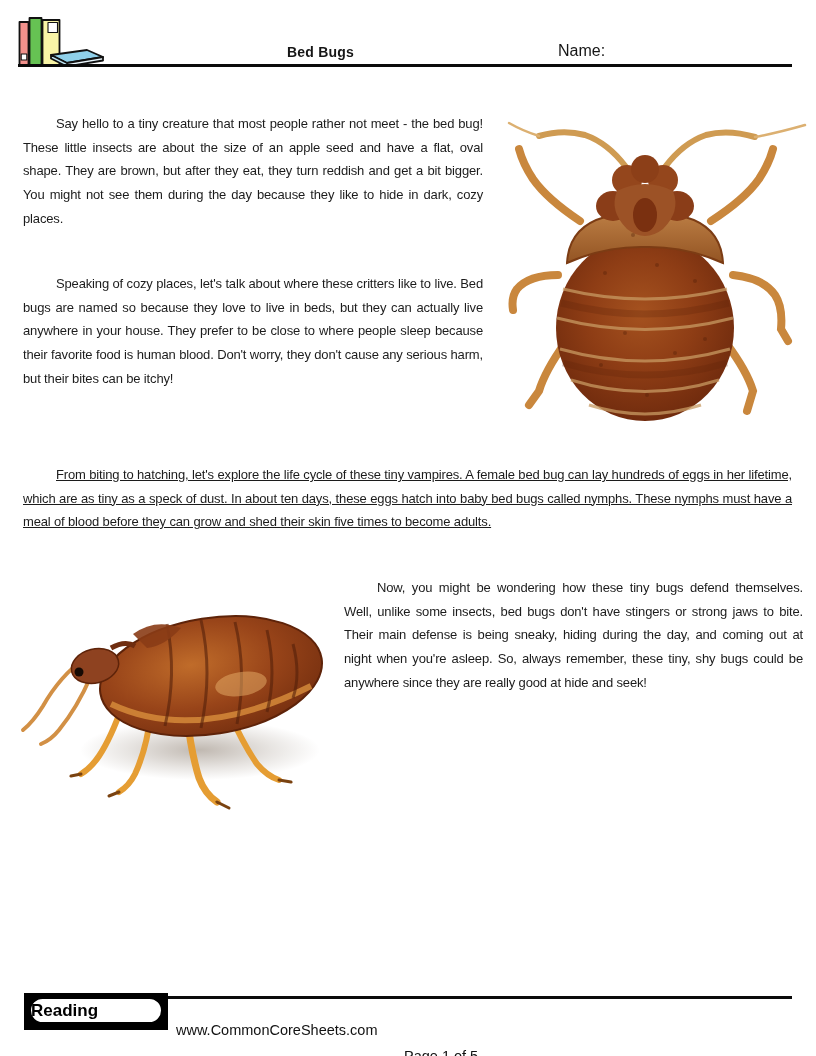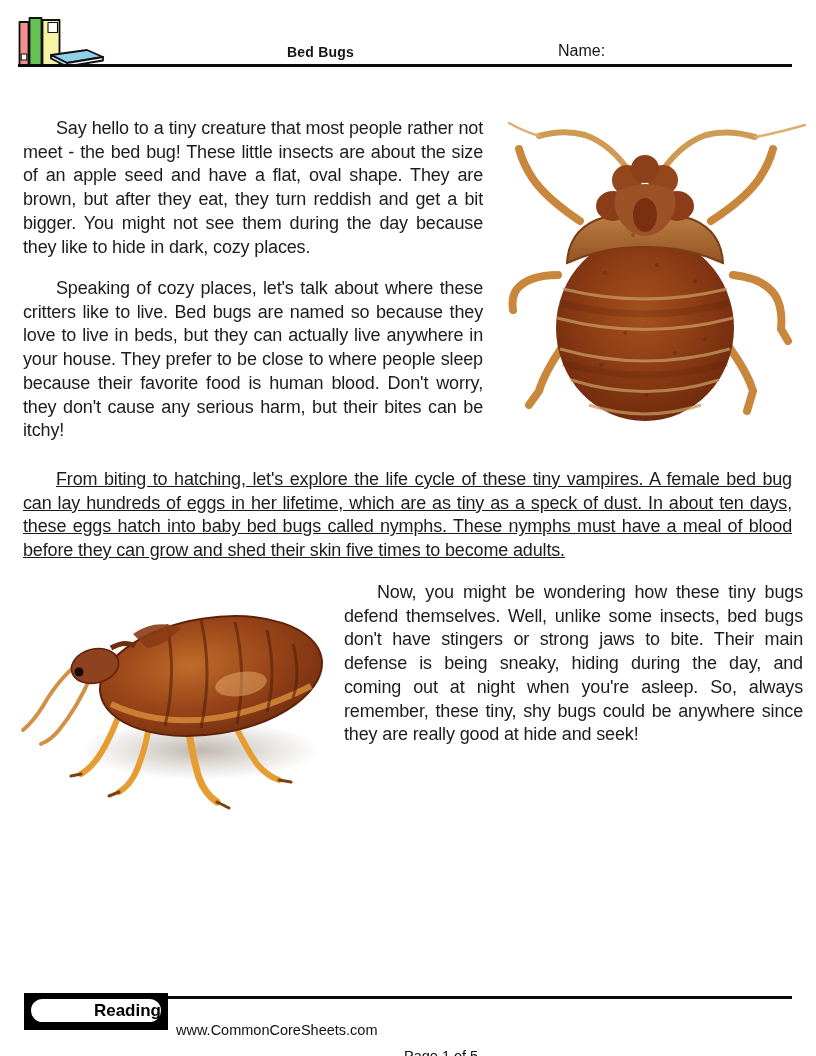--- a/index.html
+++ b/index.html
@@ -7,36 +7,36 @@
     position:relative;width:816px;height:1056px;background:#fff;overflow:hidden;
     font-family:"Liberation Sans",sans-serif;color:#161616;
   }
   
   .logo{position:absolute;left:17px;top:15px;width:90px;height:52px;}
   .page-title{position:absolute;left:287px;top:44px;font-size:14px;font-weight:600;letter-spacing:.2px;}
   .name-label{position:absolute;left:558px;top:42px;font-size:16px;}
   .header-rule{position:absolute;left:18px;top:64px;width:774px;height:3px;background:#0a0a0a;}
   
   .para{
-    position:absolute;font-size:18px;line-height:23.7px;text-align:justify;
+    position:absolute;font-size:13px;line-height:23.7px;text-align:justify;
     text-indent:33px;color:#1c1c1c;letter-spacing:-0.15px;
   }
   .p1{left:23px;top:99px;width:460px;}
   .p2{left:23px;top:259px;width:460px;}
   .p3{left:23px;top:450px;width:769px;text-decoration:underline;}
   .p4{left:344px;top:563px;width:459px;}
   
   .bug-top{position:absolute;left:505px;top:103px;width:305px;height:335px;}
   .bug-side{position:absolute;left:15px;top:588px;width:318px;height:232px;}
   
   .footer-line{position:absolute;left:167px;top:996px;width:625px;height:3px;background:#0a0a0a;}
   .footer-badge{position:absolute;left:24px;top:993px;width:144px;height:37px;background:#000;}
   .badge-pill{
     position:absolute;left:5px;top:4px;right:5px;bottom:6px;background:#fff;
-    border:2px solid #000;border-radius:999px;display:flex;align-items:center;justify-content:flex-end;
+    border:2px solid #000;border-radius:999px;display:flex;align-items:center;justify-content:flex-start;
     font-weight:bold;font-size:17px;color:#000;
   }
   .site-url{position:absolute;left:176px;top:1014px;font-size:14.5px;color:#111;margin-top:8px;}
   .page-info{position:absolute;left:404px;top:1008px;font-size:14.5px;color:#111;margin-top:40px;}
 </style>
 </head>
 <body>
 
 <div class="page">
 

